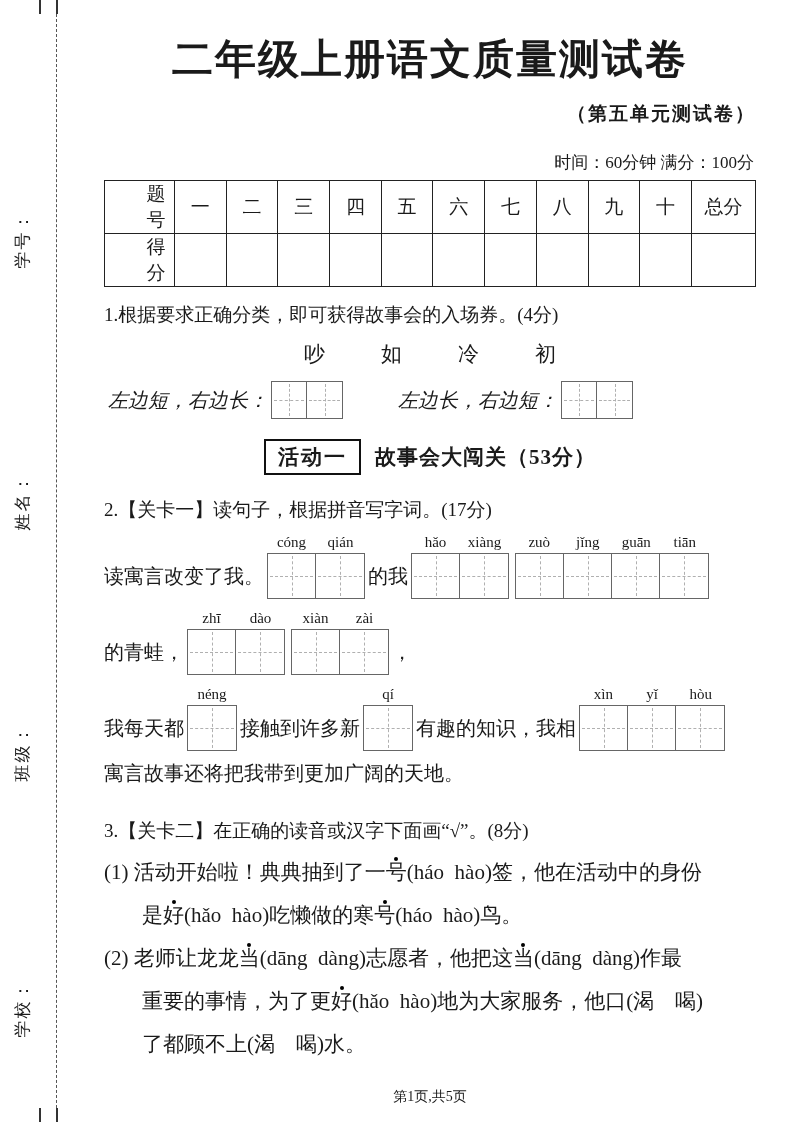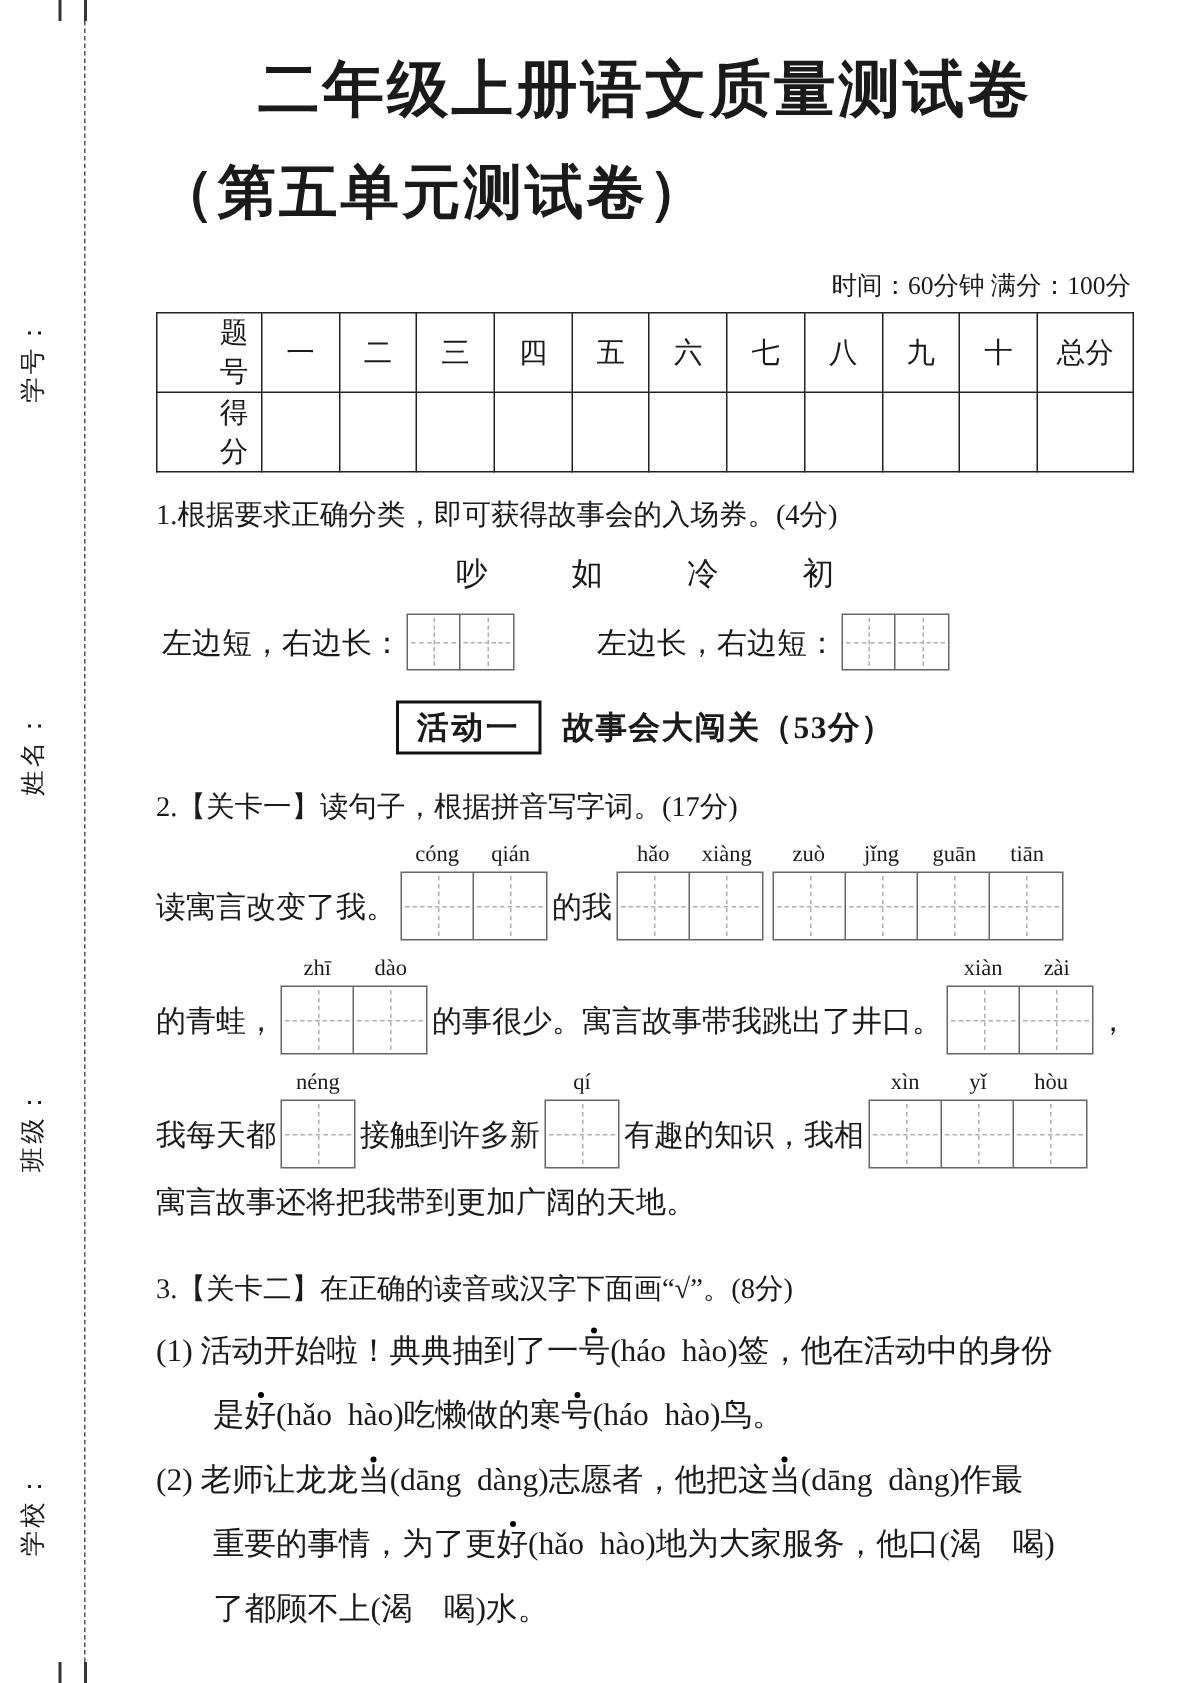--- a/index.html
+++ b/index.html
@@ -17,32 +17,32 @@
   .cm-c { left:39px; bottom:0; } .cm-d { left:56px; bottom:0; }
   .binding-line { position:absolute; left:56px; top:14px; height:1094px; width:0; border-left:1.6px dashed #555; }
   .margin-label {
     position:absolute; left:22px; white-space:nowrap;
     transform:translate(-50%,-50%) rotate(-90deg);
     font-size:17px; letter-spacing:2px;
   }
   
   .main { position:absolute; left:104px; top:0; width:652px; height:1122px; }
   .title { margin-top:32px; text-align:center; font-size:41px; font-weight:900; letter-spacing:2px; }
-  .subtitle { margin-top:14px; text-align:left; font-size:39px; font-weight:700; letter-spacing:2px; }
+  .subtitle { margin-top:14px; text-align:right; font-size:19px; font-weight:700; letter-spacing:2px; }
   .info { margin-top:24px; text-align:right; font-size:17px; padding-right:2px; }
   
   .score-table { margin-top:6px; width:100%; border-collapse:collapse; font-size:19px; }
   .score-table td { border:1.6px solid #222; height:34px; text-align:center; }
   .score-table td.first { width:70px;padding-left:33px; }
   .score-table td:last-child { width:64px; }
   
   .q1-prompt { margin-top:15px; font-size:19px; white-space:pre; }
   .char-row { margin-top:12px; display:flex; justify-content:center; gap:56px; font-size:21px; }
   .classify-row { margin-top:13px; display:flex; align-items:center; padding-left:4px; }
-  .clabel { font-size:20px; white-space:pre; }
+  .clabel { font-size:20px; white-space:pre;font-style:italic; }
   
   .gridblock { display:inline-flex; flex-direction:column; margin:0 3px; vertical-align:bottom; }
   .pyrow { display:flex; font-size:15px; line-height:20px; margin-bottom:1px; }
   .pyrow span { flex:1; text-align:center; padding:0 1px; white-space:nowrap; }
   .wgrid { display:inline-flex; border:1.6px solid #666; background:#fff; }
   .wgrid .cell { display:block; position:relative; border-right:1.6px solid #666; }
   .wgrid .cell:last-child { border-right:none; }
   .wgrid .cell::before { content:""; position:absolute; left:50%; top:2px; bottom:2px; border-left:1px dashed #b0b0b0; }
   .wgrid .cell::after  { content:""; position:absolute; top:50%; left:2px; right:2px; border-top:1px dashed #b0b0b0; }
   
@@ -193,21 +193,20 @@
           <span class="gridblock">
             <span class="pyrow">
               <span>zhī</span>
               <span>dào</span>
             </span>
             <span class="wgrid" style="height: 46px;">
               <span class="cell" style="width: 48px;"></span>
               <span class="cell" style="width: 48px;"></span>
             </span>
           </span>
-          <span class="txt">的事很少。寓言故事带我跳出了井口。</span>
           <span class="gridblock">
             <span class="pyrow">
               <span>xiàn</span>
               <span>zài</span>
             </span>
             <span class="wgrid" style="height: 46px;">
               <span class="cell" style="width: 48px;"></span>
               <span class="cell" style="width: 48px;"></span>
             </span>
           </span>
@@ -257,14 +256,15 @@
           <div class="q3line"><span>(1) 活动开始啦！典典抽到了一</span><span class="dotted">号</span><span>(háo  hào)签，他在活动中的身份</span></div>
           <div class="q3line cont"><span>是</span><span class="dotted">好</span><span>(hǎo  hào)吃懒做的寒</span><span class="dotted">号</span><span>(háo  hào)鸟。</span></div>
         </div>
         <div class="q3item">
           <div class="q3line"><span>(2) 老师让龙龙</span><span class="dotted">当</span><span>(dāng  dàng)志愿者，他把这</span><span class="dotted">当</span><span>(dāng  dàng)作最</span></div>
           <div class="q3line cont"><span>重要的事情，为了更</span><span class="dotted">好</span><span>(hǎo  hào)地为大家服务，他口(渴　喝)</span></div>
           <div class="q3line cont"><span>了都顾不上(渴　喝)水。</span></div>
         </div>
       </div>
 
+    <div class="footer">第1页,共5页</div>
   </div>
 </div>
 
 </body></html>

